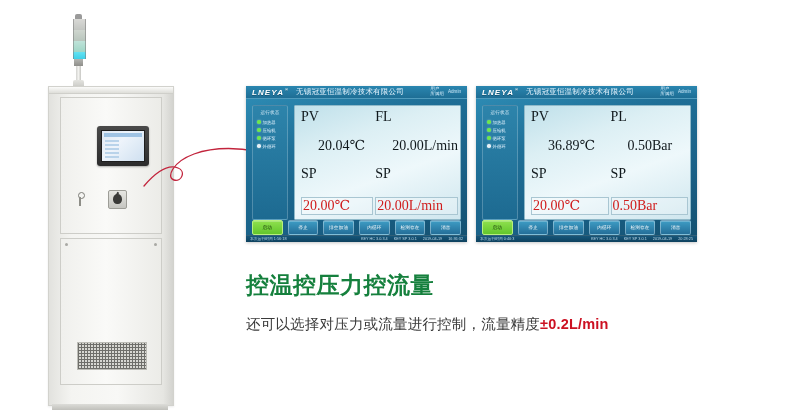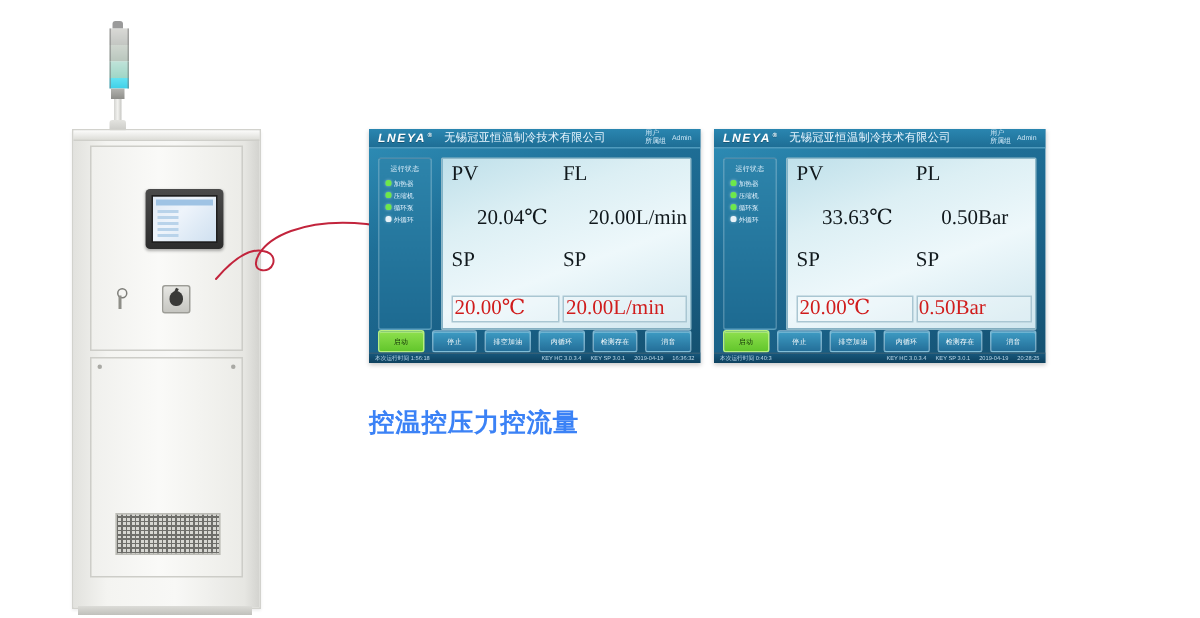--- a/index.html
+++ b/index.html
@@ -388,23 +388,23 @@
   .sb-spacer { margin-left: auto; }
 
   
   .copy {
     position: absolute;
     left: 246px;
     top: 272px;
     width: 520px;
   }
   .copy-title {
-    font-size: 17px;
+    font-size: 23px;
     font-weight: bold;
-    color: #3b82f6;
+    color: #15803d;
     letter-spacing: .5px;
     margin: 0 0 12px 0;
     line-height: 1.2;
   }
   .copy-line {
     font-size: 14.5px;
     color: #3a3a3a;
     line-height: 1.72;
     letter-spacing: .2px;
     white-space: nowrap;
@@ -562,21 +562,21 @@
           </div>
           <div class="status-item">
             <div class="dot off"></div>
             <div class="status-text">外循环</div>
           </div>
         </div>
 
         <div class="readout">
           <div class="ro-col">
             <div class="ro-label">PV</div>
-            <div class="ro-value">33.63℃</div>
+            <div class="ro-value">36.89℃</div>
             <div class="ro-label">SP</div>
             <div class="ro-sp-box">
               <div class="ro-sp">20.00℃</div>
             </div>
           </div>
           <div class="ro-col">
             <div class="ro-label">PL</div>
             <div class="ro-value">0.50Bar</div>
             <div class="ro-label">SP</div>
             <div class="ro-sp-box">
@@ -600,15 +600,16 @@
         <span class="sb-spacer">KEY  HC  3.0.3.4</span>
         <span>KEY SP  3.0.1</span>
         <span>2019-04-19</span>
         <span>20:28:25</span>
       </div>
     </div>
   </div>
 
   <div class="copy">
     <div class="copy-title">控温控压力控流量</div>
+    <div class="copy-line"><span>还可以选择对压力或流量进行控制，流量精度</span><span class="accent">±0.2L/min</span></div>
   </div>
 
 </div>
 
 </body></html>

